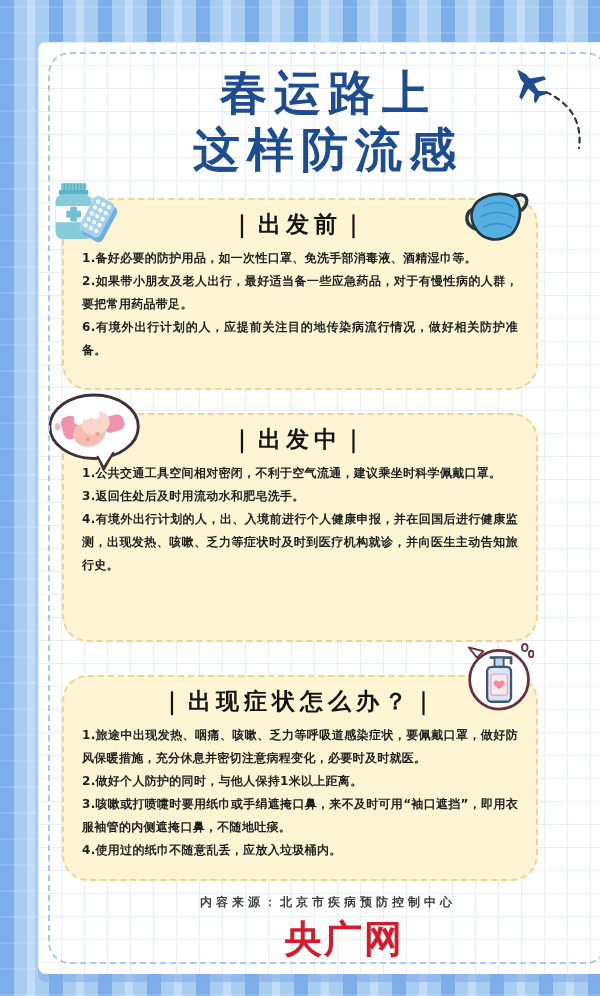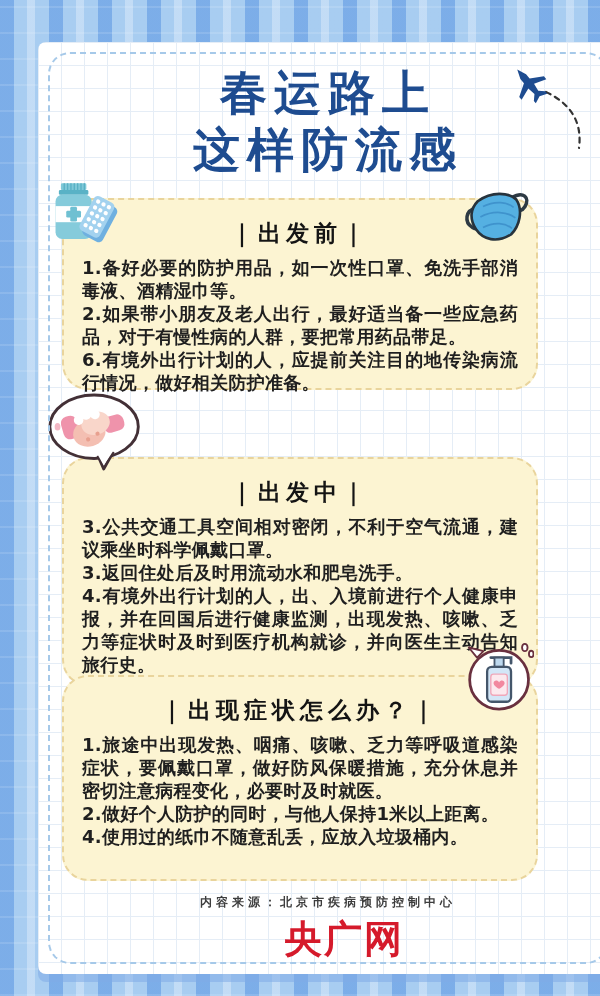--- a/index.html
+++ b/index.html
@@ -33,31 +33,31 @@
   }
   .title{
     position:absolute;top:22px;left:0;right:0;z-index:2;
     text-align:center;color:#1e4c90;font-weight:900;
     font-size:47px;line-height:57px;letter-spacing:7px;
   }
   .plane-wrap{position:absolute;top:14px;right:18px;width:104px;height:98px;z-index:2;}
   .panel{
     position:absolute;left:24px;width:476px;z-index:1;box-sizing:border-box;
     background:#fcf4d2;border:2px dashed #e9d49c;border-radius:26px;
-    padding:16px 18px 8px 18px;
+    padding:7px 18px 8px 18px;
   }
   .panel1{top:156px;height:192px;}
-  .panel2{top:371px;height:229px;margin-top:44px;}
+  .panel2{top:371px;height:229px;}
   .panel3{top:633px;height:206px;}
   .panel-header{
     margin:2px 0 7px 0;text-align:center;color:#141414;
     font-size:23px;font-weight:900;letter-spacing:5px;
   }
   .item{
-    margin:0;color:#1f1f1f;font-size:18px;font-weight:700;
+    margin:0;color:#1f1f1f;font-size:12px;font-weight:700;
     line-height:23px;text-align:justify;letter-spacing:0.3px;
   }
   .icon-abs{position:absolute;z-index:3;}
   .icon-medicine{left:8px;top:140px;width:74px;height:67px;}
   .icon-mask{left:424px;top:147px;width:70px;height:56px;}
   .icon-hands{left:8px;top:350px;width:100px;height:81px;}
   .icon-sanitizer{left:428px;top:597px;width:68px;height:74px;}
   .source{
     position:absolute;top:852px;left:0;right:0;z-index:2;text-align:center;
     color:#3d3d3d;font-size:12px;font-weight:600;letter-spacing:4px;
@@ -90,29 +90,30 @@
 
     <section class="panel panel1">
       <h2 class="panel-header">｜出发前｜</h2>
       <p class="item">1.备好必要的防护用品，如一次性口罩、免洗手部消毒液、酒精湿巾等。</p>
       <p class="item">2.如果带小朋友及老人出行，最好适当备一些应急药品，对于有慢性病的人群，要把常用药品带足。</p>
       <p class="item">6.有境外出行计划的人，应提前关注目的地传染病流行情况，做好相关防护准备。</p>
     </section>
 
     <section class="panel panel2">
       <h2 class="panel-header">｜出发中｜</h2>
-      <p class="item">3.公共交通工具空间相对密闭，不利于空气流通，建议乘坐时科学佩戴口罩。</p>
+      <p class="item">1.公共交通工具空间相对密闭，不利于空气流通，建议乘坐时科学佩戴口罩。</p>
       <p class="item">3.返回住处后及时用流动水和肥皂洗手。</p>
       <p class="item">4.有境外出行计划的人，出、入境前进行个人健康申报，并在回国后进行健康监测，出现发热、咳嗽、乏力等症状时及时到医疗机构就诊，并向医生主动告知旅行史。</p>
     </section>
 
     <section class="panel panel3">
       <h2 class="panel-header">｜出现症状怎么办？｜</h2>
       <p class="item">1.旅途中出现发热、咽痛、咳嗽、乏力等呼吸道感染症状，要佩戴口罩，做好防风保暖措施，充分休息并密切注意病程变化，必要时及时就医。</p>
       <p class="item">2.做好个人防护的同时，与他人保持1米以上距离。</p>
+      <p class="item">3.咳嗽或打喷嚏时要用纸巾或手绢遮掩口鼻，来不及时可用“袖口遮挡”，即用衣服袖管的内侧遮掩口鼻，不随地吐痰。</p>
       <p class="item">4.使用过的纸巾不随意乱丢，应放入垃圾桶内。</p>
     </section>
 
     <div class="icon-abs icon-medicine">
       <svg viewBox="0 0 110 100" width="74" height="67">
         <rect x="22" y="2" width="38" height="10" rx="2" fill="#7ec8d8"></rect>
         <path d="M27 2 v10 M32 2 v10 M37 2 v10 M42 2 v10 M47 2 v10 M52 2 v10 M57 2 v10" stroke="#58b0c4" stroke-width="2"></path>
         <rect x="19" y="12" width="44" height="7" rx="2" fill="#59b2c6"></rect>
         <rect x="14" y="19" width="54" height="66" rx="10" fill="#85cbdb"></rect>
         <rect x="14" y="36" width="54" height="24" fill="#ffffff"></rect>

